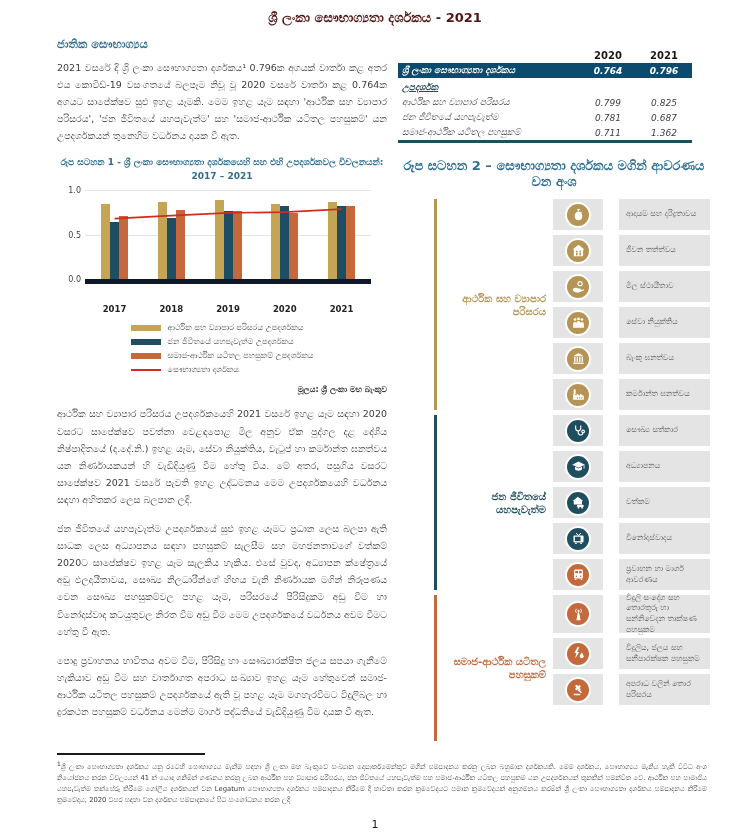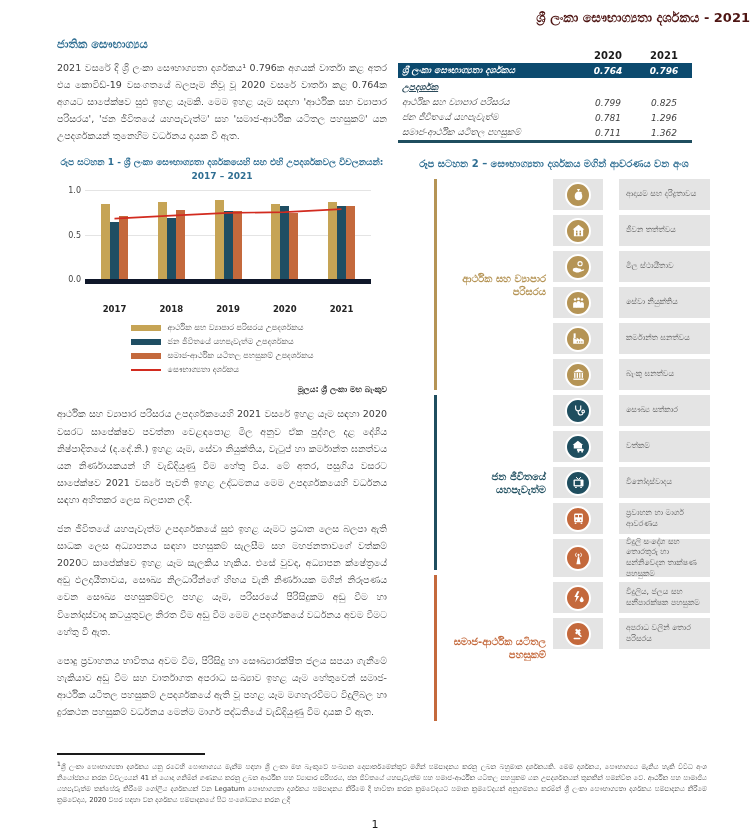--- a/index.html
+++ b/index.html
@@ -3,21 +3,21 @@
 <meta charset="utf-8">
 <style>
   * { box-sizing: border-box; }
   html,body { margin:0; padding:0; background:#9e9e9e; }
   .page {
     position:relative; width:750px; height:839px; margin:0 auto;
     background:#ffffff; overflow:hidden;
     font-family:"DejaVu Sans", sans-serif; color:#3d3d3d;
   }
   
-  .main-title { position:absolute; top:10px; left:0; right:0; text-align:right;
+  .main-title { position:absolute; top:10px; left:0; right:0; text-align:center;
     font-size:13px; font-weight:bold; color:#4e1513; }
   .section-heading { position:absolute; top:37px; left:57px;
     font-size:11.5px; font-weight:bold; color:#2f6e92; }
   
   .left-col  { position:absolute; left:57px;  top:59px; width:330px; }
   .right-col { position:absolute; left:398px; top:48px; width:312px; }
   .para { font-size:9.5px; line-height:1.8; text-align:justify; margin:0 0 12px; color:#3d3d3d; }
   sup { font-size:6px; }
   
   .fig1 { margin:2px 0 10px; }
@@ -44,21 +44,21 @@
   
   .index-table { border-collapse:collapse; width:294px; border-bottom:3px solid #1f4e5f; }
   .index-table td { padding:2px 4px; font-size:9px; vertical-align:middle; }
   .index-table .yr { font-size:10px; font-weight:bold; color:#1a1a1a; text-align:center; width:56px; }
   .idx-row td { background:#0c4a6e; color:#ffffff; font-style:italic; font-weight:bold; }
   .idx-row .val { text-align:center; }
   .sub-head td { font-style:italic; font-weight:bold; text-decoration:underline; color:#2b4a5a; padding-top:4px; }
   .sub-row td { font-style:italic; color:#3d3d3d; }
   .sub-row .val { text-align:center; }
   
-  .fig2-caption { text-align:center; color:#2f6e92; font-weight:bold; font-size:10px; margin:15px 0 9px; }
+  .fig2-caption { text-align:center; color:#2f6e92; font-weight:bold; font-size:13px; margin:15px 0 9px; }
   .fig2 { position:relative; }
   .vseg { position:absolute; left:36px; width:3px; }
   .grp-label { position:absolute; left:42px; width:106px; text-align:right;
     font-weight:bold; font-size:10px; line-height:1.3; }
   .fig2-items { margin-left:155px; display:flex; flex-direction:column; gap:5px; }
   .fig2-item { display:flex; gap:16px; height:31px; }
   .fig2-item.tall { height:38px; }
   .icon-cell { width:50px; flex:none; background:#e4e4e4; display:flex; align-items:center; justify-content:center; }
   .icon-circle { width:26px; height:26px; border-radius:50%; border:2px solid #ffffff;
     display:flex; align-items:center; justify-content:center; flex:none; }
@@ -176,21 +176,21 @@
           <td colspan="3">උපදර්ශක</td>
         </tr>
       <tr class="sub-row">
             <td>ආර්ථික සහ ව්‍යාපාර පරිසරය</td>
     <td class="val">0.799</td>
     <td class="val">0.825</td>
           </tr>
           <tr class="sub-row">
             <td>ජන ජීවිතයේ යහපැවැත්ම</td>
     <td class="val">0.781</td>
-    <td class="val">1.296</td>
+    <td class="val">0.687</td>
           </tr>
           <tr class="sub-row">
             <td>සමාජ-ආර්ථික යටිතල පහසුකම්</td>
     <td class="val">0.711</td>
     <td class="val">1.362</td>
           </tr>
         </tbody>
     </table>
 
     <div class="fig2-caption">රූප සටහන 2 – සෞභාග්‍යතා දර්ශකය මගින් ආවරණය වන අංශ</div>
@@ -249,60 +249,72 @@
                   <path d="M14.4 20.5v-6.2c0-2 1.3-3.2 3.1-3.2s3.1 1.2 3.1 3.2v6.2z"></path>
                 </svg>
               </div>
             </div>
             <div class="label-cell">සේවා නියුක්තිය</div>
           </div>
           <div class="fig2-item">
             <div class="icon-cell">
               <div class="icon-circle" style="background:#b59455">
                 <svg viewBox="0 0 24 24" width="15" height="15" fill="#fff">
+                  <path d="M12 3 3.6 8.2h16.8z"></path>
+                  <rect x="5" y="9.4" width="2.2" height="8"></rect>
+                  <rect x="9" y="9.4" width="2.2" height="8"></rect>
+                  <rect x="13" y="9.4" width="2.2" height="8"></rect>
+                  <rect x="17" y="9.4" width="2.2" height="8"></rect>
+                  <rect x="3.8" y="18.4" width="16.4" height="2.2"></rect>
+                </svg>
+              </div>
+            </div>
+            <div class="label-cell">බැංකු ඝනත්වය</div>
+          </div>
+          <div class="fig2-item">
+            <div class="icon-cell">
+              <div class="icon-circle" style="background:#b59455">
+                <svg viewBox="0 0 24 24" width="15" height="15" fill="#fff">
                   <rect x="4.2" y="3.8" width="3.2" height="8"></rect>
                   <path d="M3.5 20.5V10.8l5.5 3.2v-3.2l5.5 3.2v-3.2l6 3.5v6.2z"></path>
                   <g fill="#b59455">
                     <rect x="9.2" y="16.6" width="2" height="2"></rect>
                     <rect x="12.8" y="16.6" width="2" height="2"></rect>
                     <rect x="16.4" y="16.6" width="2" height="2"></rect>
                   </g>
                 </svg>
               </div>
             </div>
             <div class="label-cell">කර්මාන්ත ඝනත්වය</div>
           </div>
           <div class="fig2-item">
             <div class="icon-cell">
-              <div class="icon-circle" style="background:#b59455">
-                <svg viewBox="0 0 24 24" width="15" height="15" fill="#fff">
-                  <path d="M12 3 3.6 8.2h16.8z"></path>
-                  <rect x="5" y="9.4" width="2.2" height="8"></rect>
-                  <rect x="9" y="9.4" width="2.2" height="8"></rect>
-                  <rect x="13" y="9.4" width="2.2" height="8"></rect>
-                  <rect x="17" y="9.4" width="2.2" height="8"></rect>
-                  <rect x="3.8" y="18.4" width="16.4" height="2.2"></rect>
-                </svg>
-              </div>
-            </div>
-            <div class="label-cell">බැංකු ඝනත්වය</div>
-          </div>
-          <div class="fig2-item">
-            <div class="icon-cell">
               <div class="icon-circle" style="background:#1f4e5f">
                 <svg viewBox="0 0 24 24" width="15" height="15" fill="#fff">
                   <g fill="none" stroke="#fff" stroke-width="1.8">
                     <path d="M7.4 3.8v4.7a4.1 4.1 0 0 0 8.2 0V3.8"></path>
                     <path d="M11.5 12.6v2.8a4.2 4.2 0 0 0 4.2 3.7c2.1 0 3.3-1.3 3.6-2.8"></path>
                     <circle cx="19.4" cy="13.4" r="2.1"></circle>
                   </g>
                 </svg>
               </div>
             </div>
             <div class="label-cell">සෞඛ්‍ය සත්කාර</div>
+          </div>
+          <div class="fig2-item">
+            <div class="icon-cell">
+              <div class="icon-circle" style="background:#1f4e5f">
+                <svg viewBox="0 0 24 24" width="15" height="15" fill="#fff">
+                  <path d="M12 4 2 9l10 5 10-5z"></path>
+                  <path d="M6.4 12.2v4.2c0 1.3 2.6 2.3 5.6 2.3s5.6-1 5.6-2.3v-4.2L12 15z"></path>
+                  <rect x="20.3" y="9.4" width="1.2" height="6.2"></rect>
+                </svg>
+              </div>
+            </div>
+            <div class="label-cell">අධ්‍යාපනය</div>
           </div>
           <div class="fig2-item">
             <div class="icon-cell">
               <div class="icon-circle" style="background:#1f4e5f">
                 <svg viewBox="0 0 24 24" width="15" height="15" fill="#fff">
                   <path d="M11 2.8 2.6 9.6h1.8V15h13.2V9.6h1.8z"></path>
                   <rect x="9.4" y="15.4" width="11" height="3.6" rx="1.6"></rect>
                   <circle cx="12" cy="20.2" r="1.5"></circle>
                   <circle cx="17.8" cy="20.2" r="1.5"></circle>
                 </svg>

